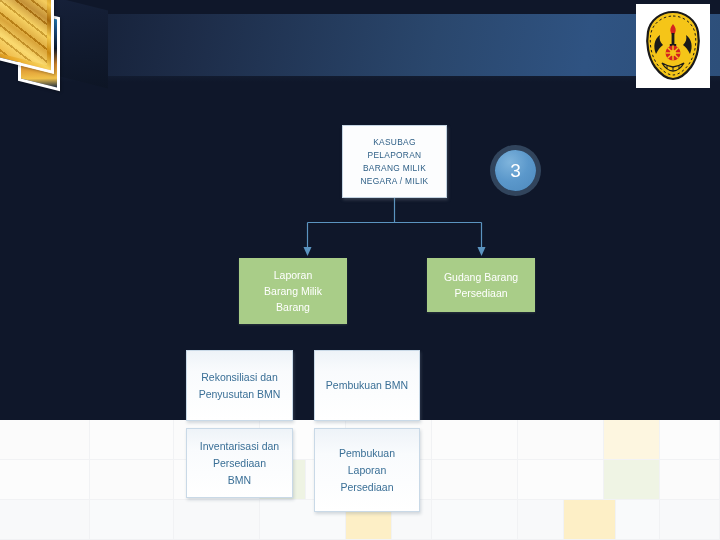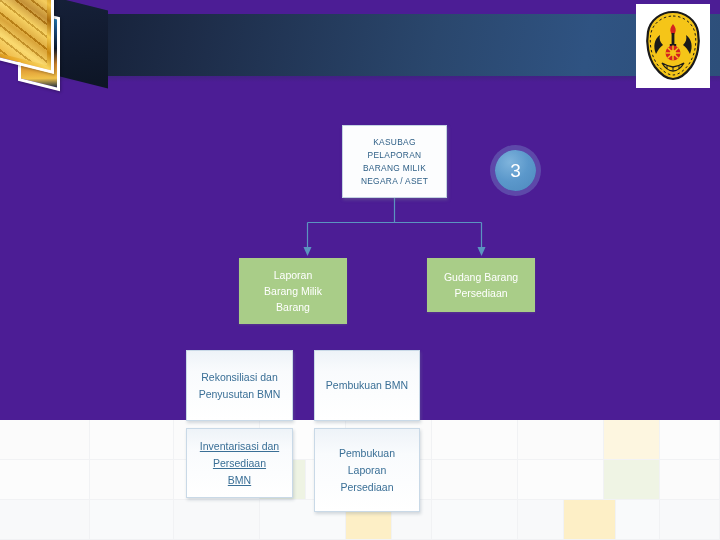--- a/index.html
+++ b/index.html
@@ -8,21 +8,21 @@
     background: #ffffff;
   }
   body {
     font-family: "Liberation Sans", sans-serif;
   }
   #slide {
     position: relative;
     width: 720px;
     height: 540px;
     overflow: hidden;
-    background: #4c1d95;
+    background: #0f172a;
   }
 
   
   .grid-layer {
     position: absolute;
     left: 0;
     bottom: 0;
     width: 720px;
     height: 120px;
     overflow: hidden;
@@ -137,21 +137,21 @@
   .node-light {
     background: linear-gradient(to bottom, #eef3f8 0%, #f9fbfd 30%, #ffffff 100%);
     border: 1px solid #c9d9e7;
     box-shadow: 1px 2px 3px rgba(120,135,150,0.30);
     color: #3a6f96;
     font-size: 10.5px;
     line-height: 17px;
   }
   .light-1 { left: 186px; top: 350px; width: 107px; height: 71px; }
   .light-2 { left: 314px; top: 350px; width: 106px; height: 71px; }
-  .light-3 { left: 186px; top: 428px; width: 107px; height: 70px; text-decoration: underline; }
+  .light-3 { left: 186px; top: 428px; width: 107px; height: 70px; }
   .light-4 { left: 314px; top: 428px; width: 106px; height: 84px; }
 
   
   .connectors {
     position: absolute;
     left: 0;
     top: 0;
     width: 720px;
     height: 540px;
     pointer-events: none;
@@ -259,21 +259,21 @@
     </g>
     <polygon points="307.5,256 303.5,247 311.5,247" fill="#5b94c0"></polygon>
     <polygon points="481.5,256 477.5,247 485.5,247" fill="#5b94c0"></polygon>
   </svg>
 
   <div class="node node-head">
     <div>
       <div>KASUBAG</div>
       <div>PELAPORAN</div>
       <div>BARANG MILIK</div>
-      <div>NEGARA / ASET</div>
+      <div>NEGARA / MILIK</div>
     </div>
   </div>
 
   <div class="badge">3</div>
 
   <div class="node node-green green-1">
     <div>
       <div>Laporan</div>
       <div>Barang Milik</div>
       <div>Barang</div>

